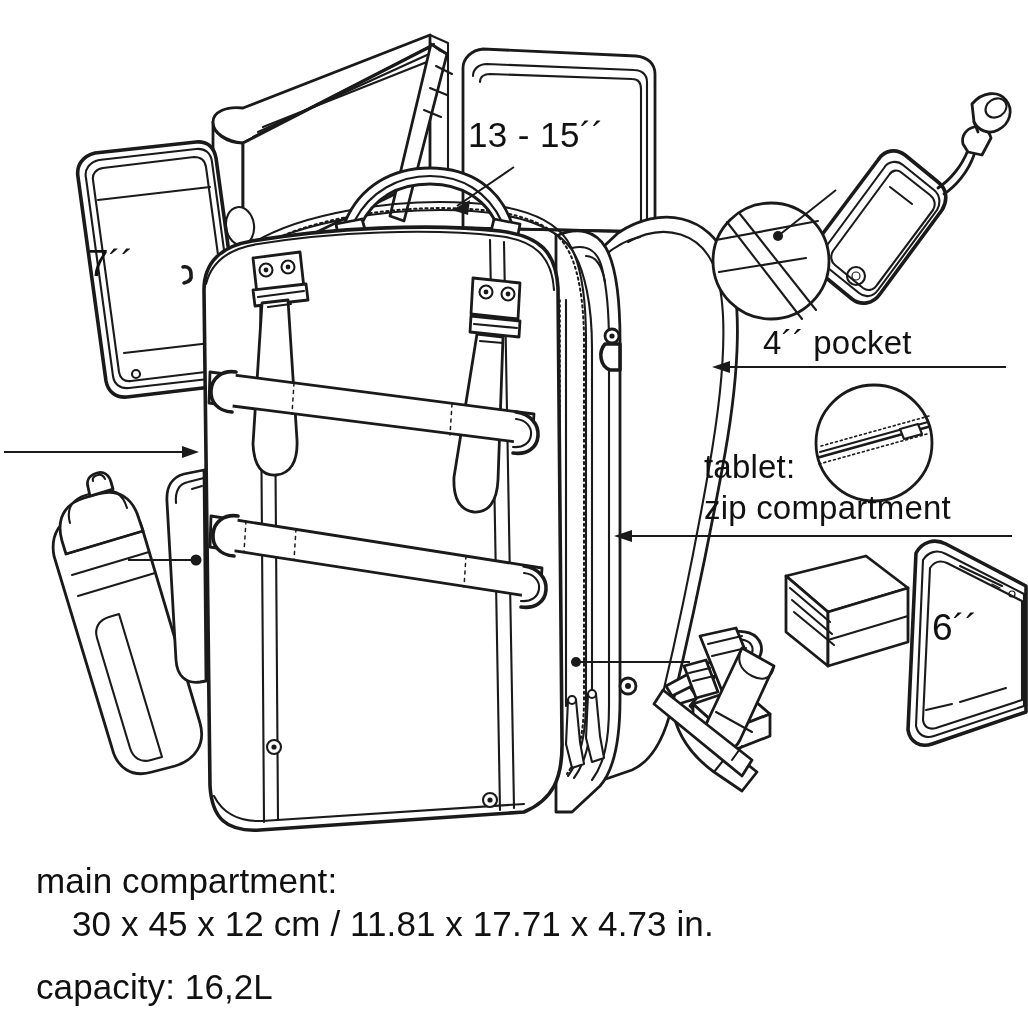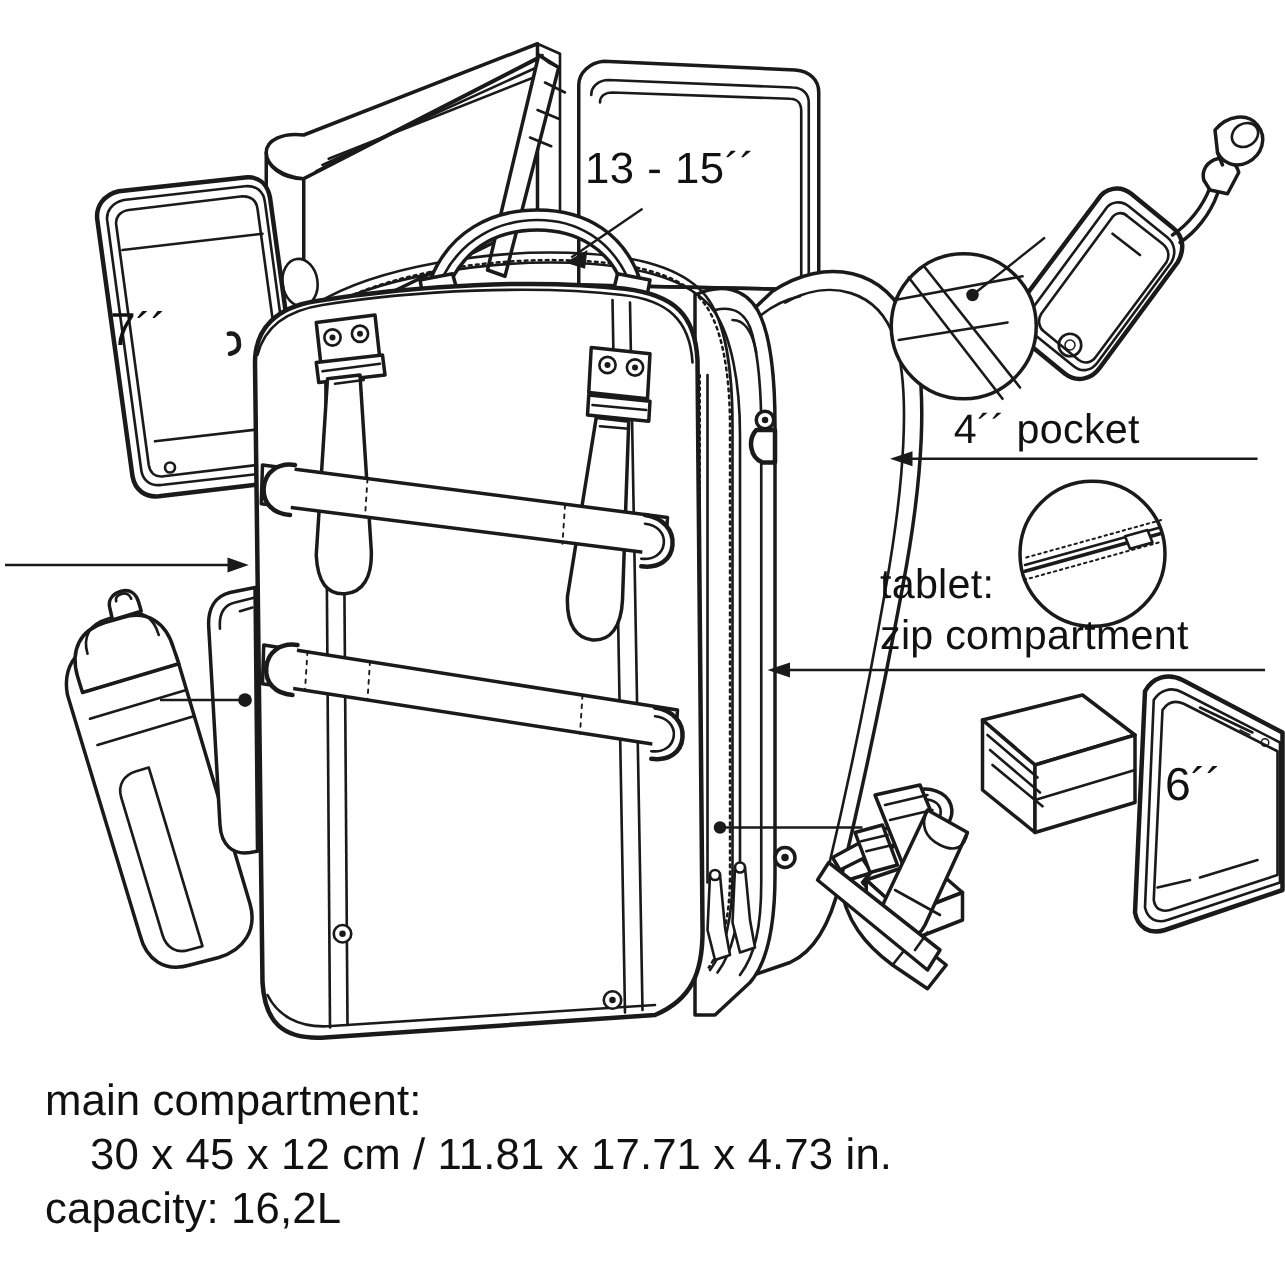--- a/index.html
+++ b/index.html
@@ -382,15 +382,15 @@
   <div class="txt t-lab" style="left:704px;top:448px;">tablet:</div>
 
   <div class="txt t-lab" style="left:704px;top:489px;">zip compartment</div>
 
   <div class="txt t-inch" style="left:932px;top:606px;">6´´</div>
 
   <div class="txt t-foot" style="left:36px;top:860px;">main compartment:</div>
 
   <div class="txt t-foot" style="left:24px;top:903px;margin-left:48px;">30 x 45 x 12 cm / 11.81 x 17.71 x 4.73 in.</div>
 
-  <div class="txt t-foot" style="left:36px;top:946px;">capacity: 16,2L</div>
+  <div class="txt t-foot" style="left:36px;top:966px;">capacity: 16,2L</div>
 
 </div>
 
 </body></html>

